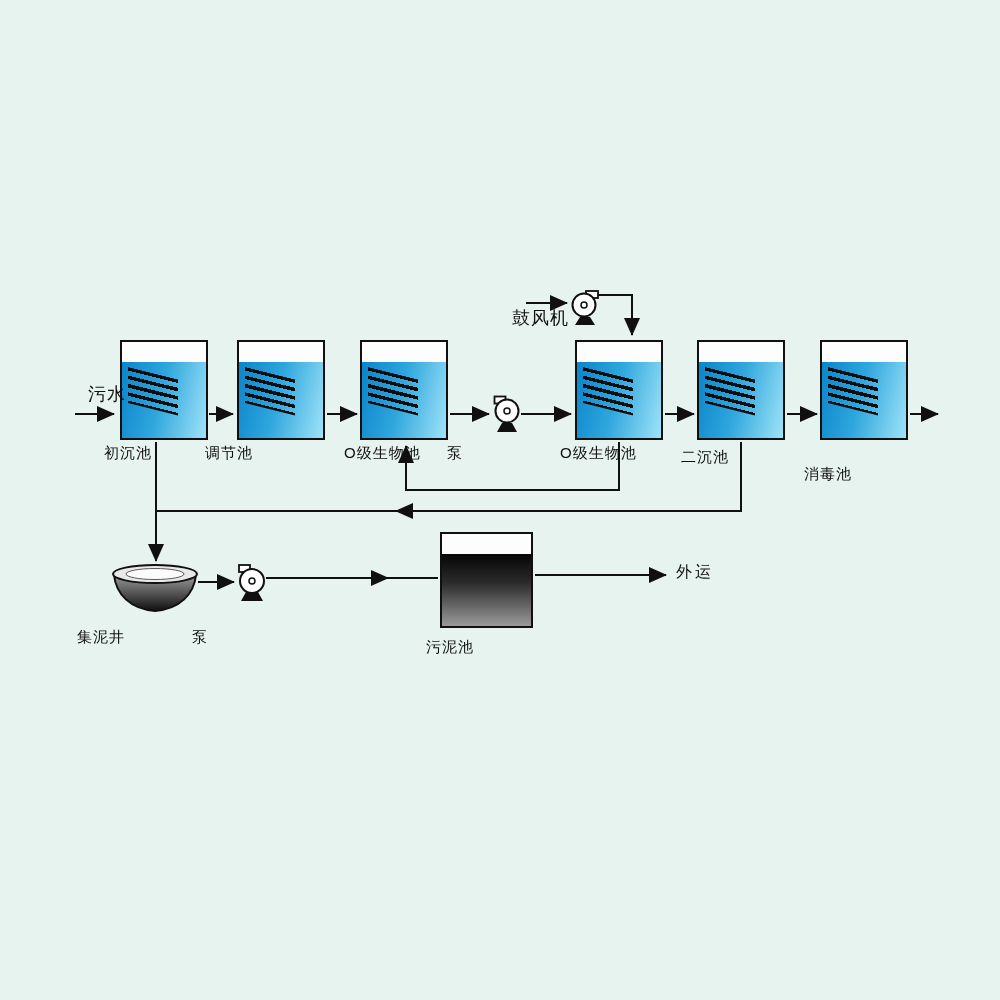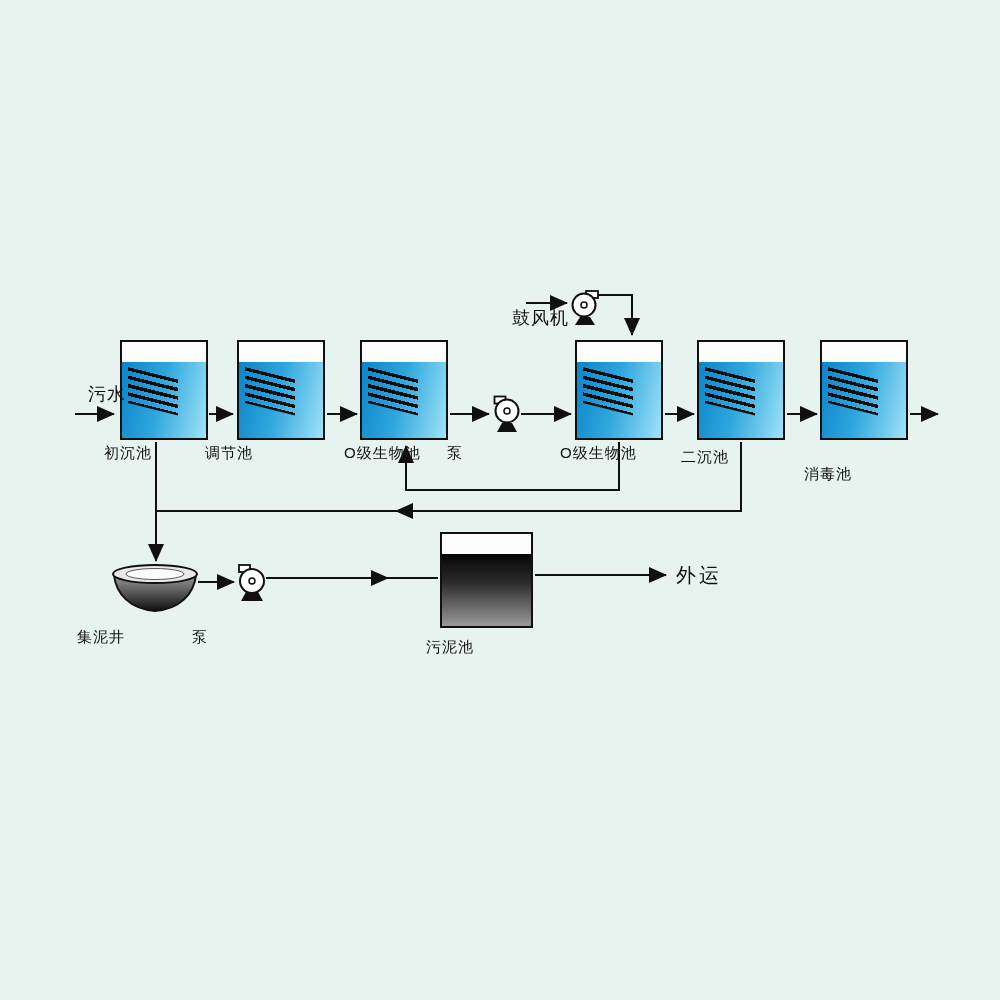--- a/index.html
+++ b/index.html
@@ -18,21 +18,21 @@
   .t1{left:120px}.t2{left:237px}.t3{left:360px}.t4{left:575px}.t5{left:697px}.t6{left:820px}
 
   
   .sludge{position:absolute;left:440px;top:532px;width:93px;height:96px;background:#fdfdfd;border:2px solid #101010}
   .sludge .mud{position:absolute;left:0;right:0;top:20px;bottom:0;
                background:linear-gradient(to bottom,#060606 0%,#2b2b2b 40%,#9a9a9a 100%)}
 
   
   .lbl{position:absolute;color:#101010;font-size:15px;width:120px;letter-spacing:1px}
   .lbl.small{font-size:18px}
-  .lbl.big{font-size:20px;width:auto;letter-spacing:3px}
+  .lbl.big{font-size:16px;width:auto;letter-spacing:3px}
   .lbl.left{text-align:left;width:auto}
 </style>
 </head>
 <body>
 
 <div class="canvas">
 
   <svg class="layer" width="1000" height="1000" viewBox="0 0 1000 1000">
     <defs>
       <marker id="ah" markerWidth="10" markerHeight="8" refX="8.5" refY="4" orient="auto">

